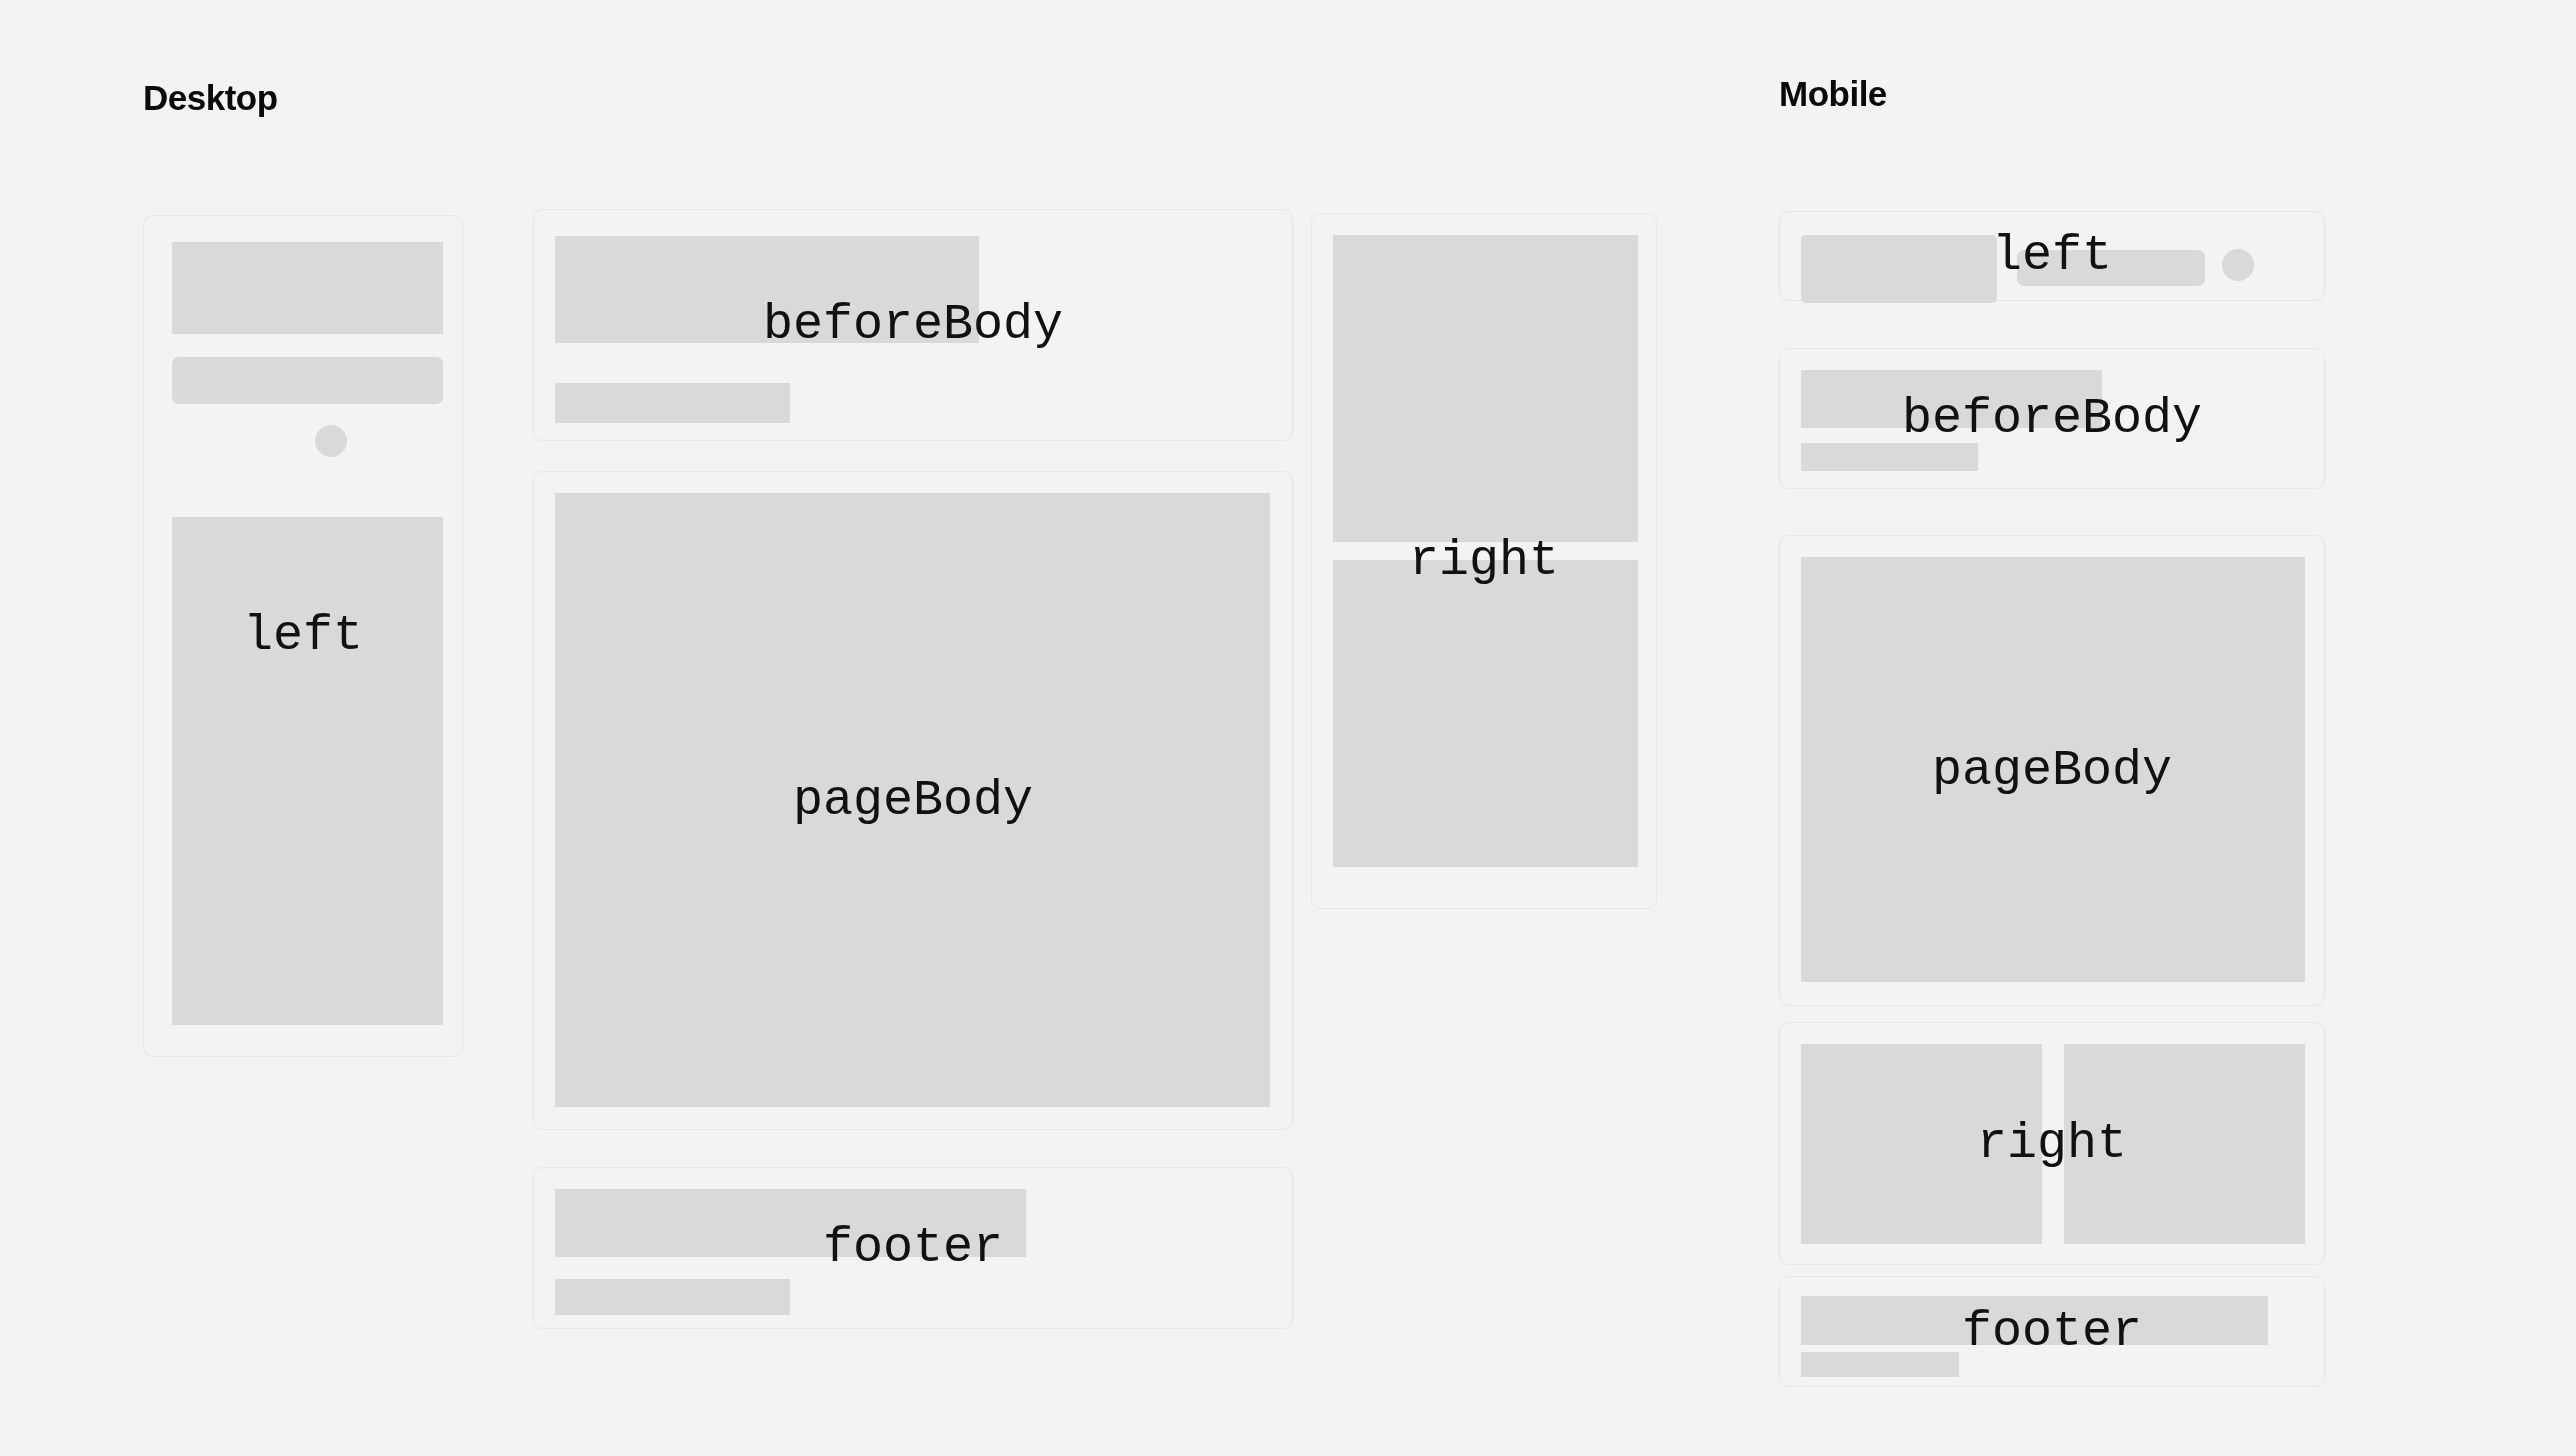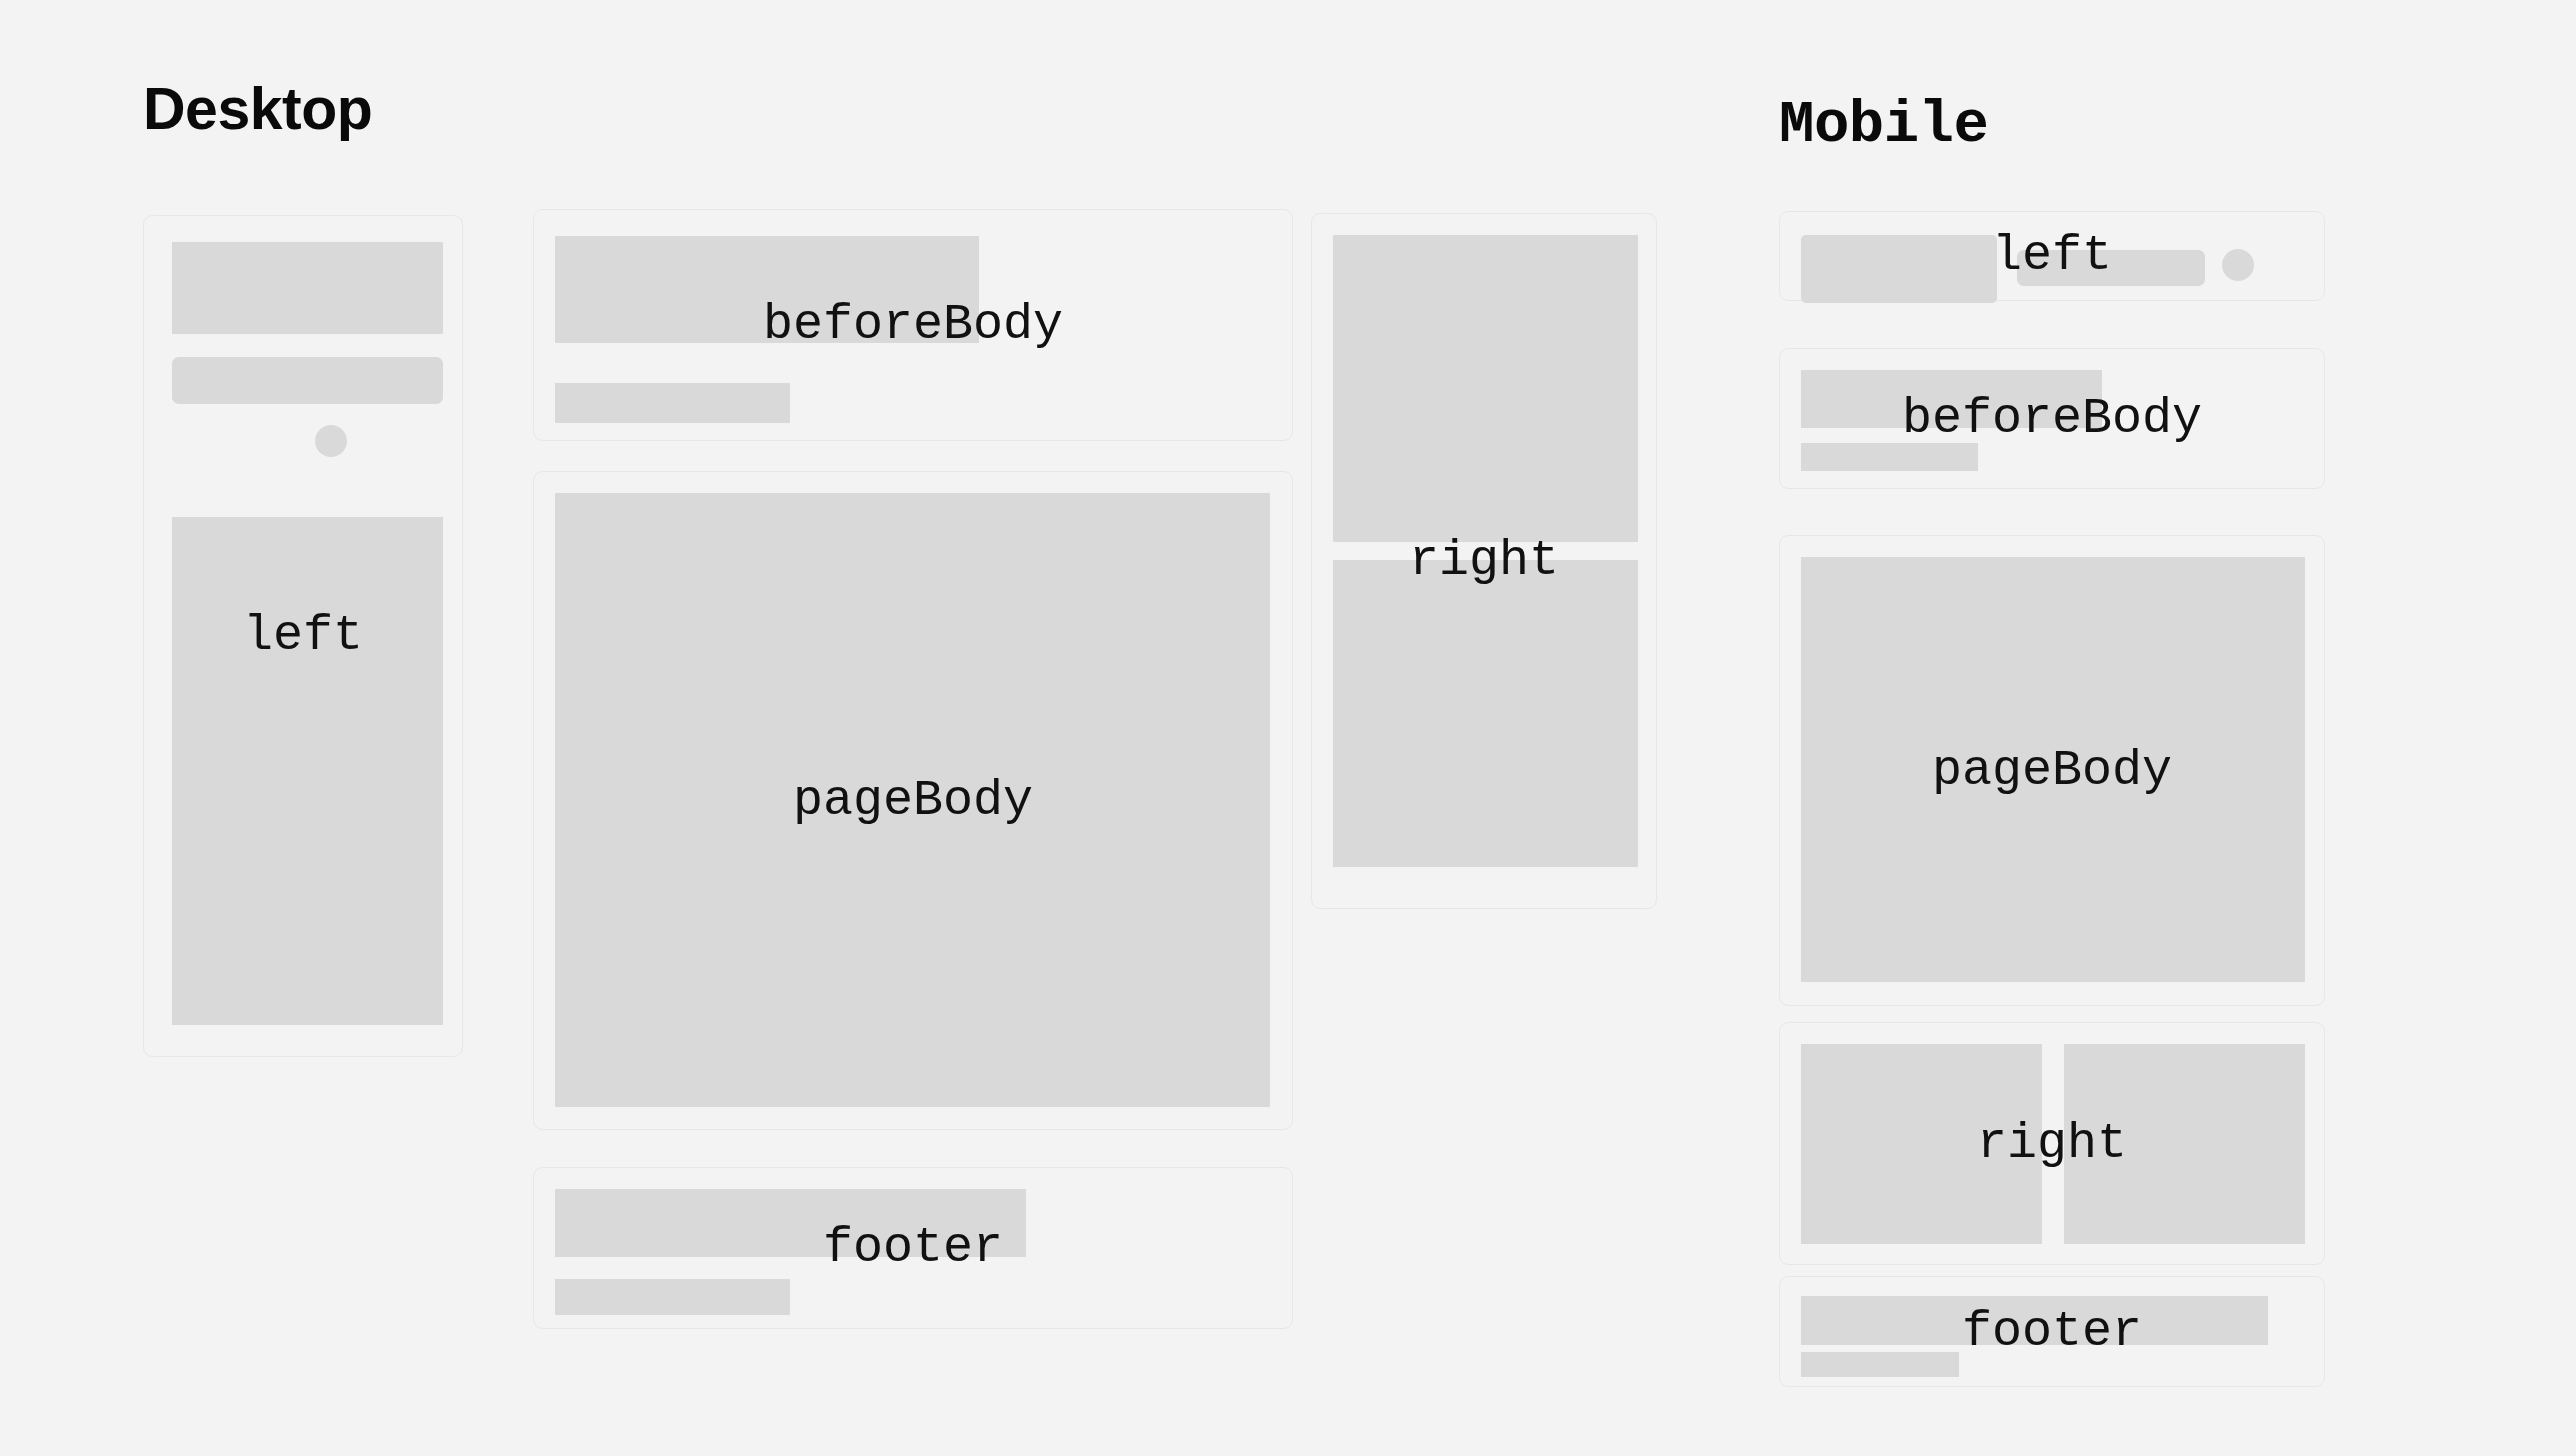--- a/index.html
+++ b/index.html
@@ -14,28 +14,28 @@
     font-family: "Liberation Sans", sans-serif;
     overflow: hidden;
     position: relative;
   }
 
   
   .section-title {
     position: absolute;
     font-family: "Liberation Sans", sans-serif;
     font-weight: bold;
-    font-size: 59px;
+    font-size: 35px;
     line-height: 1;
     color: #0a0a0a;
     letter-spacing: -0.5px;
     white-space: nowrap;
   }
   #desktop-title { left: 143px; top: 80px; }
-  #mobile-title  { left: 1779px; top: 96px; font-family: Liberation Mono, monospace; }
+  #mobile-title  { left: 1779px; top: 76px; }
 
   
   .panel {
     position: absolute;
     box-sizing: border-box;
     background: #f3f3f3;
     border: 1.9px solid #e7e7e7;
     border-radius: 9.4px;
   }
 

